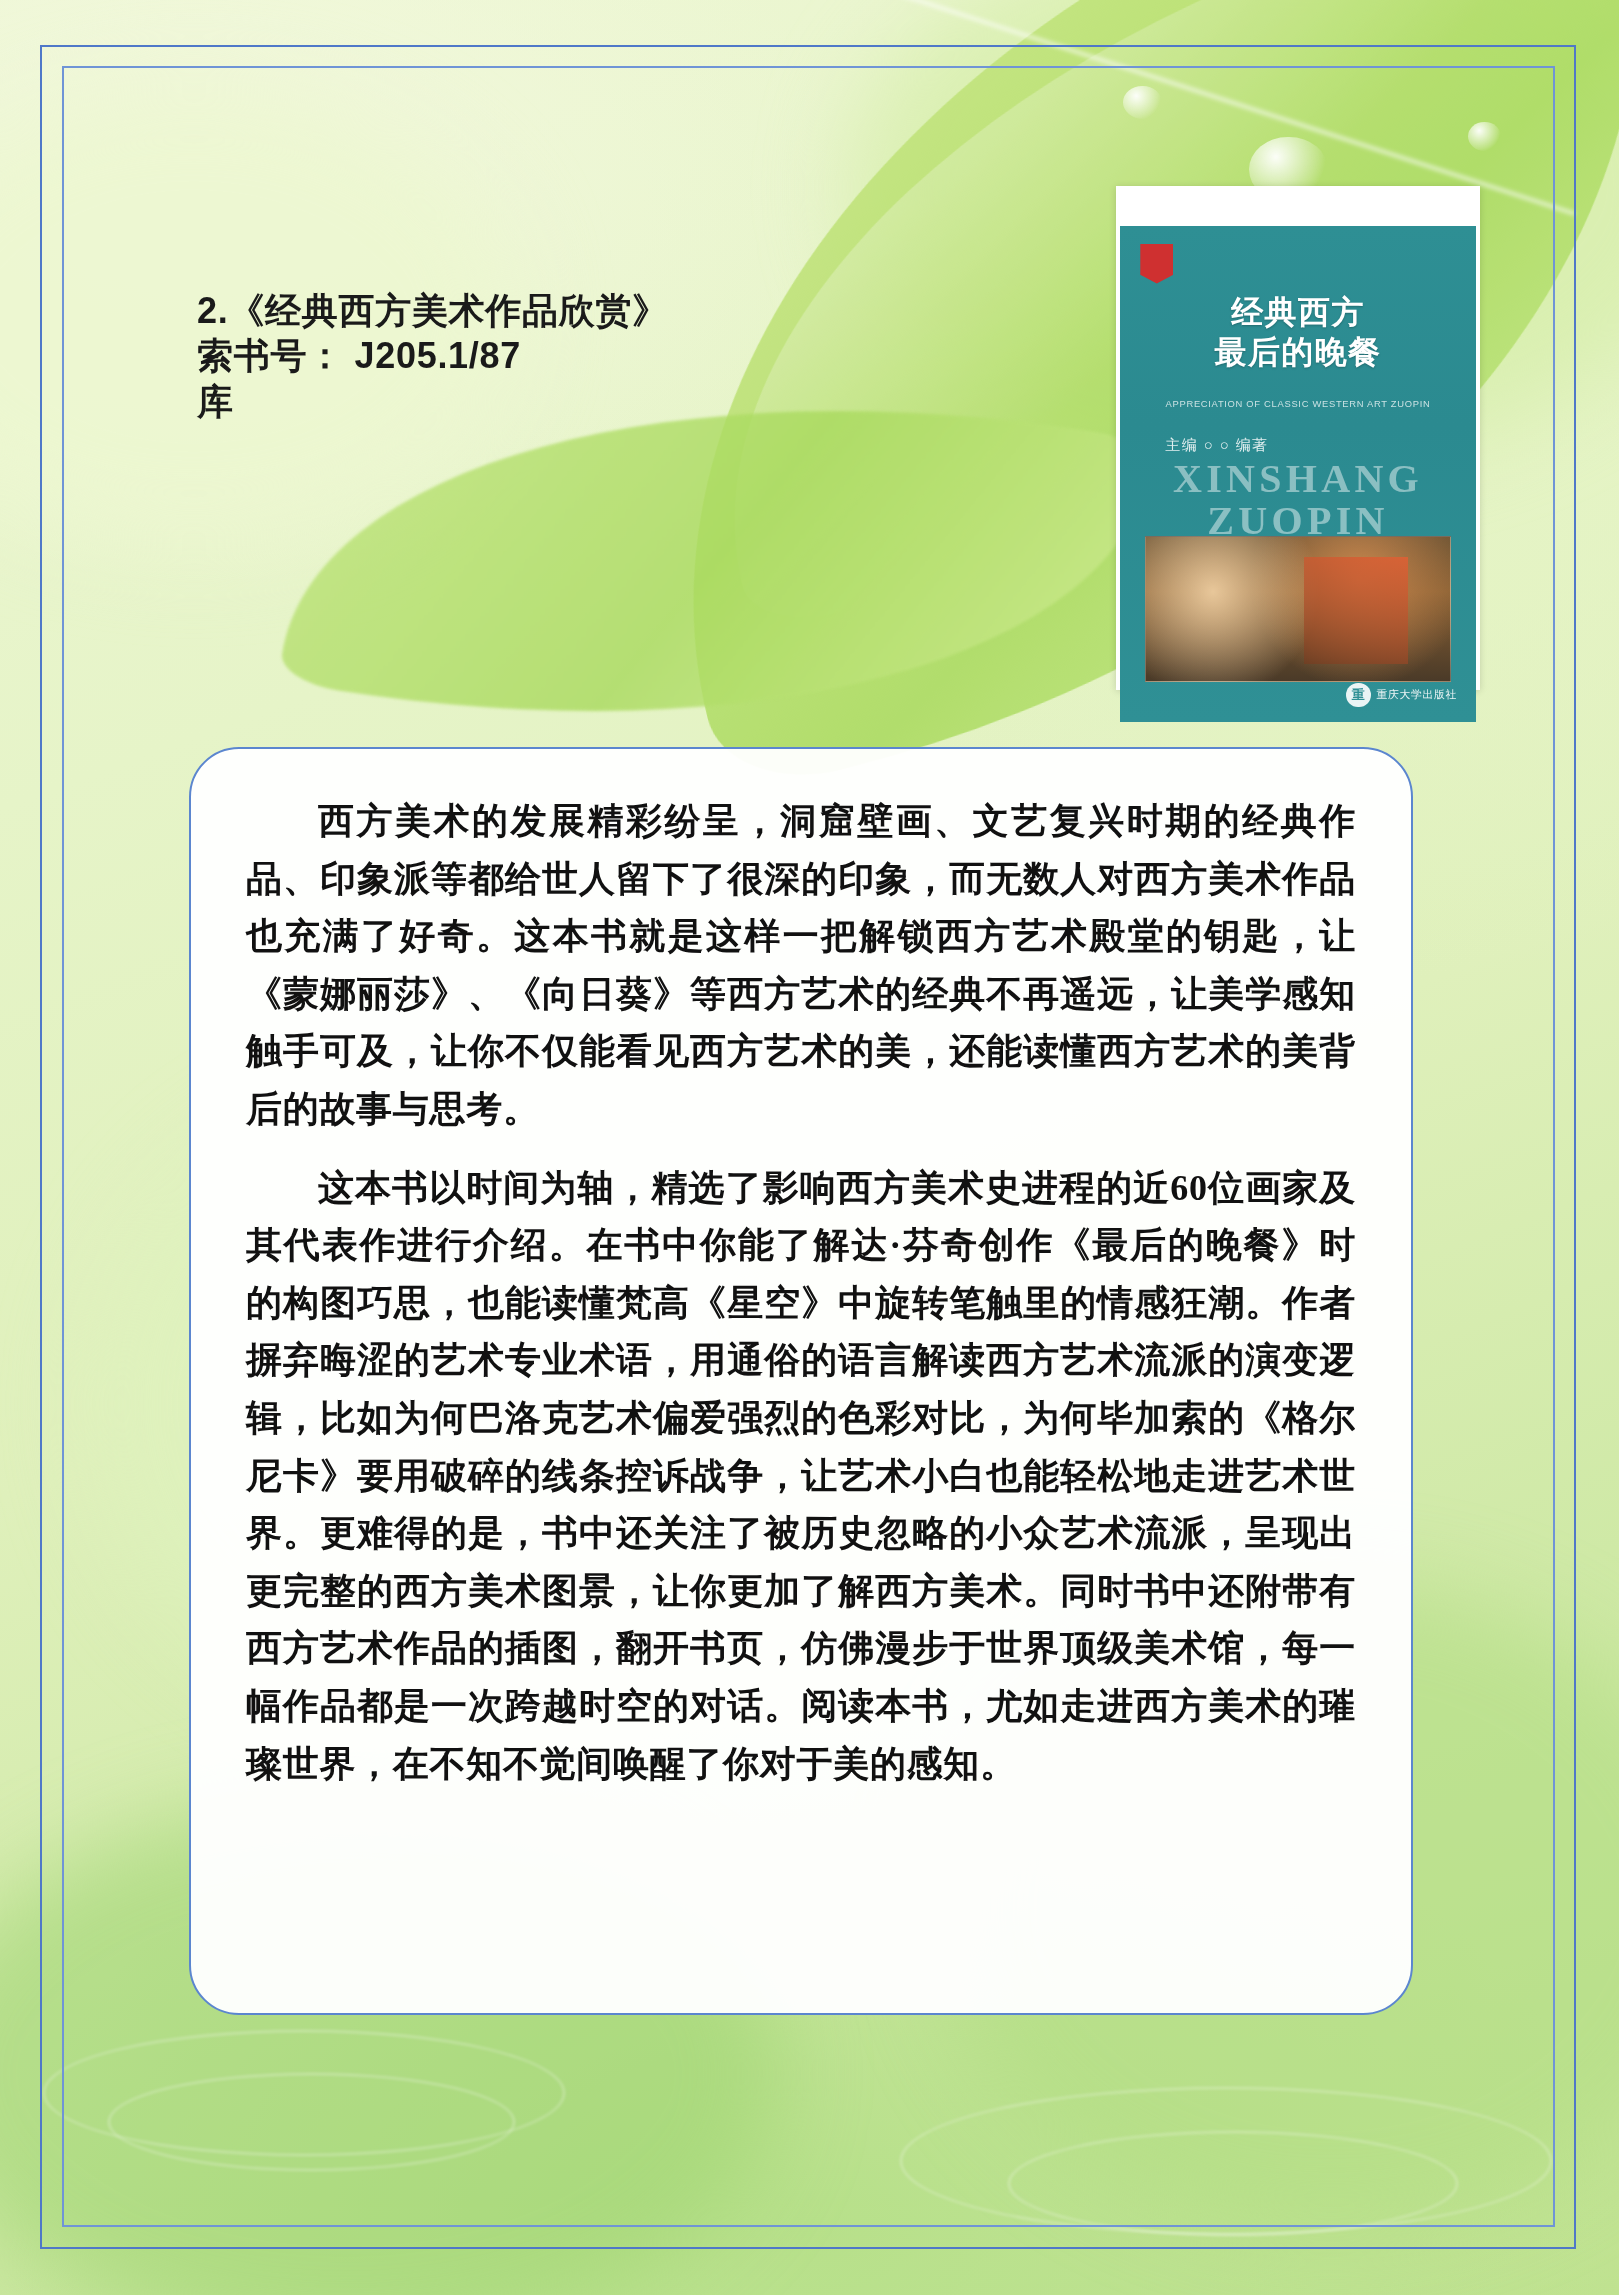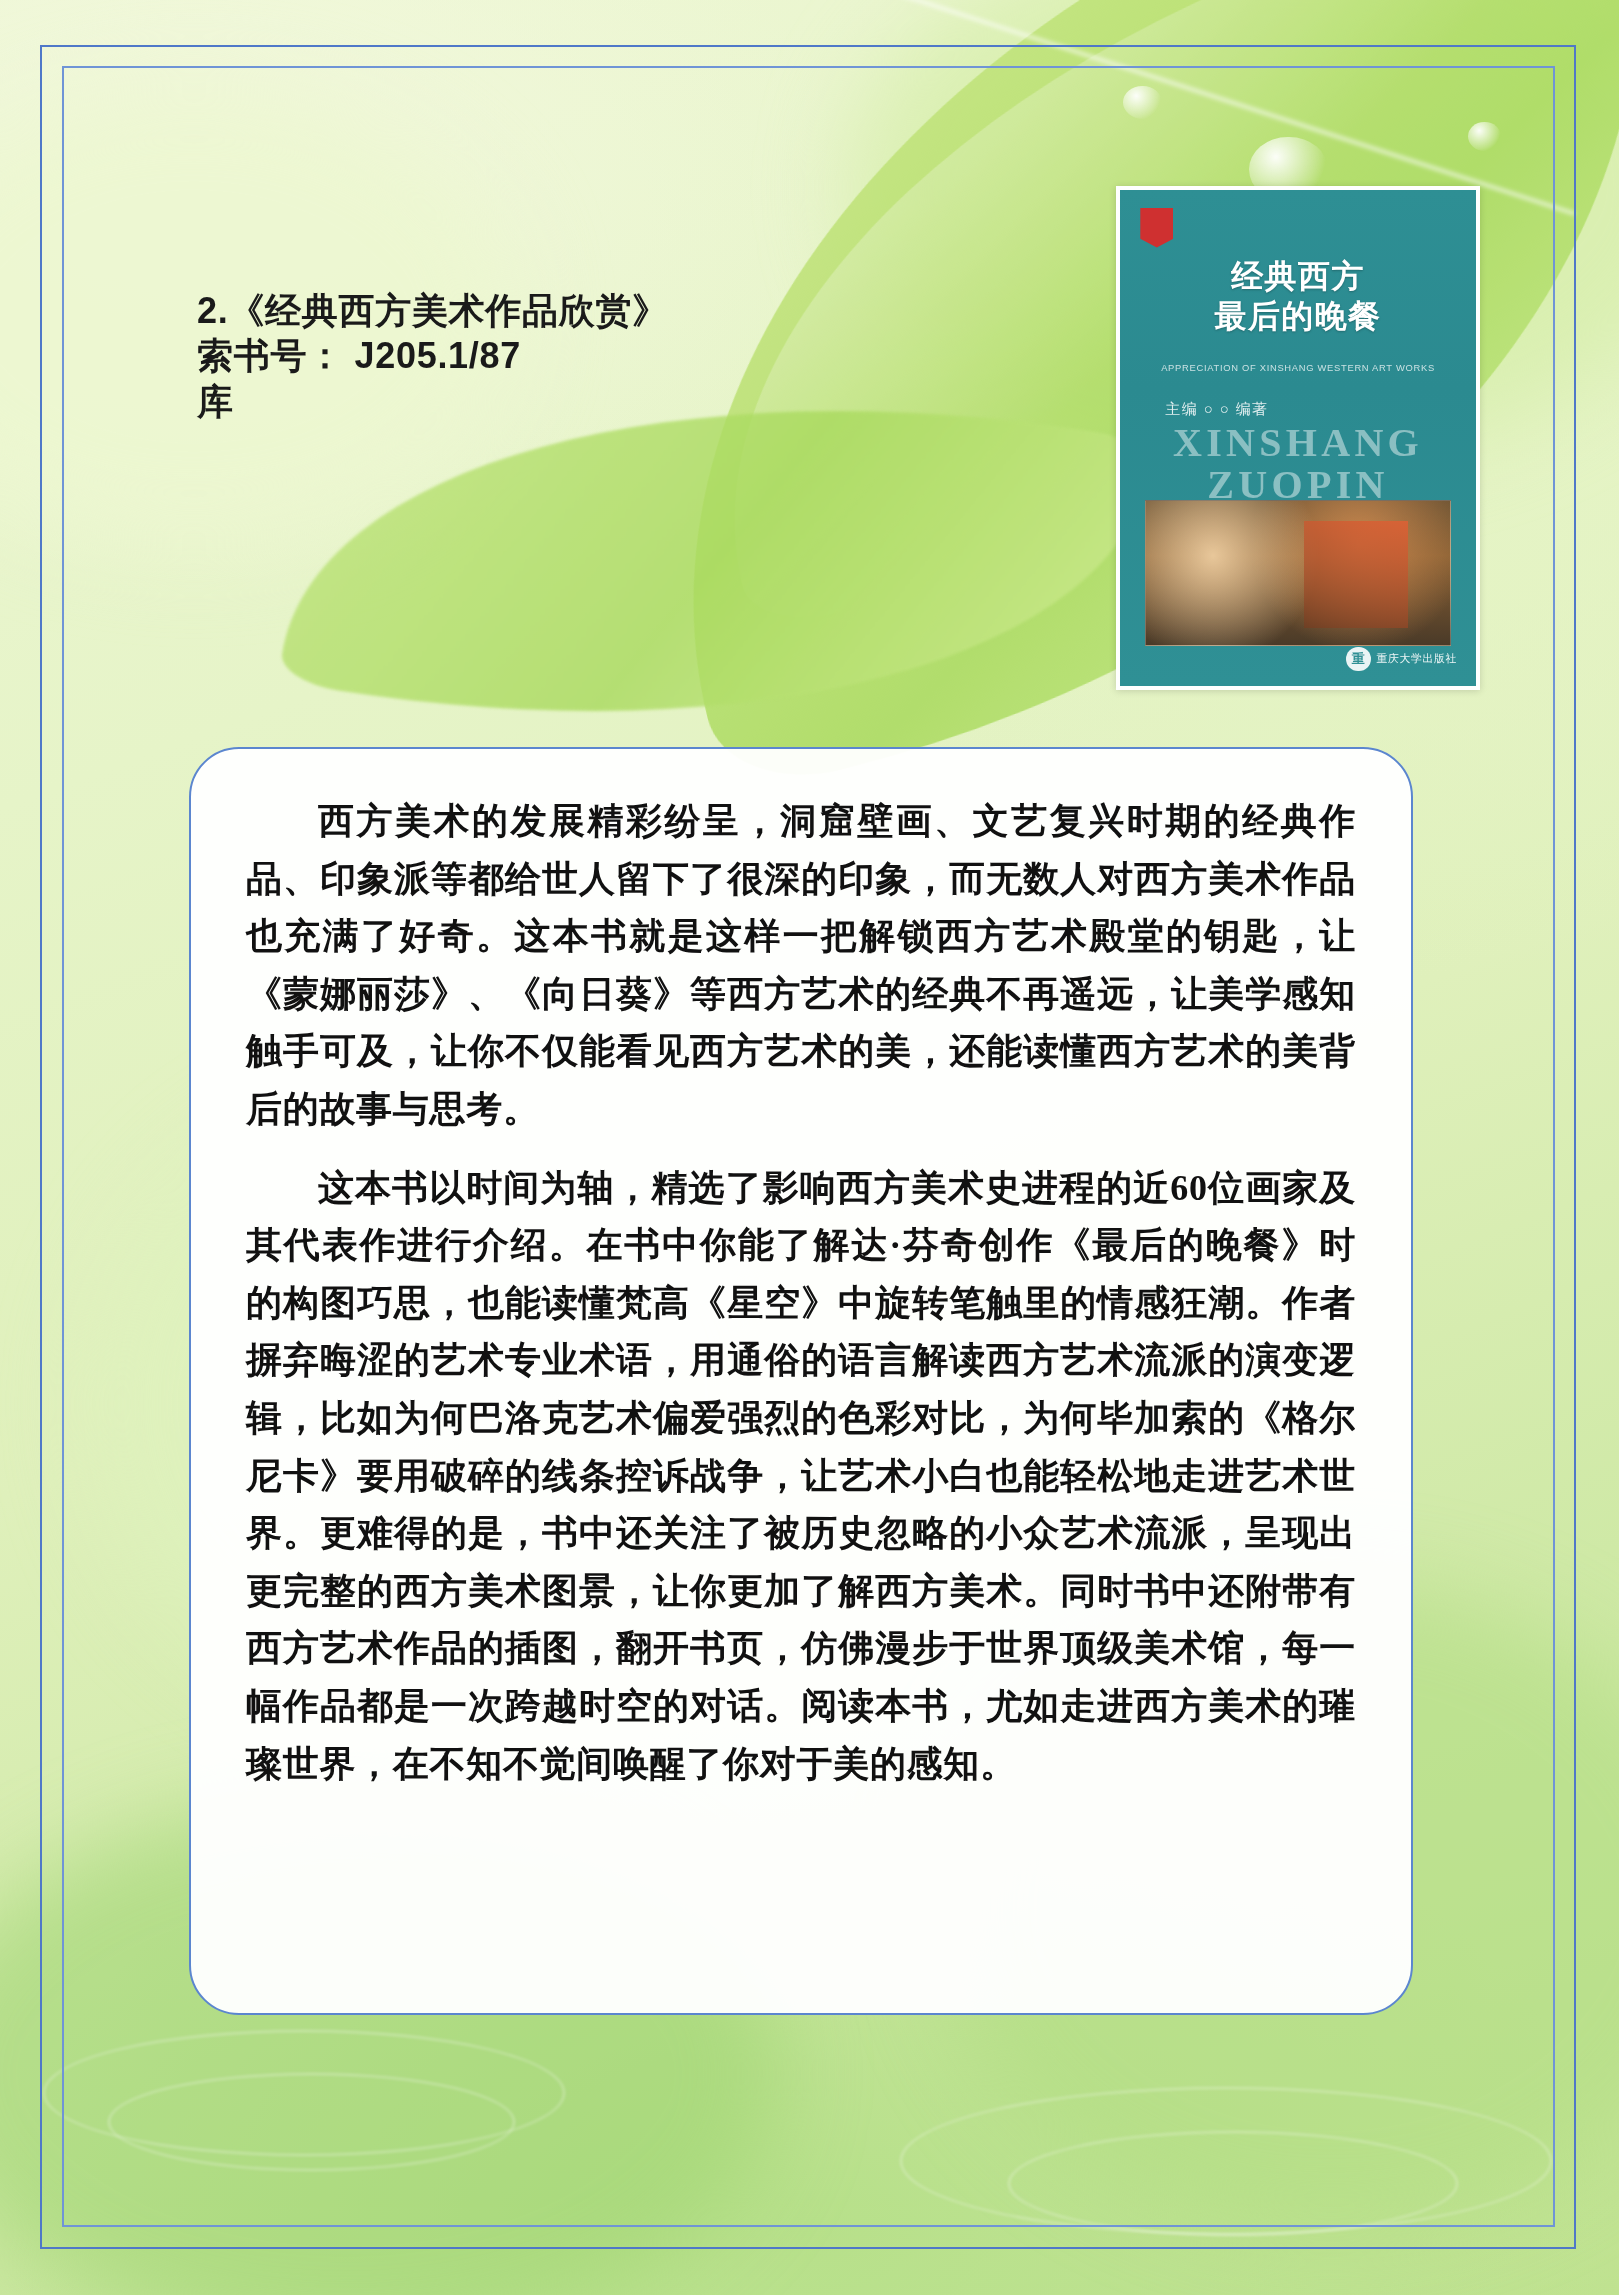--- a/index.html
+++ b/index.html
@@ -154,20 +154,21 @@
     padding: 4.3px;
     box-sizing: border-box;
     box-shadow: 0 1.4px 7.2px rgba(0,0,0,.15);
   }
   .cover-inner {
     position: relative;
     width: 100%;
     height: 100%;
     background: linear-gradient(180deg, #2e8f94 0%, #2b8a90 40%, #2f9095 100%);
     overflow: hidden;
+    margin-top: 36px;
   }
   .cover-flag {
     position: absolute;
     left: 20px;
     top: 17.3px;
     width: 33px;
     height: 40px;
     background: #cf3030;
     clip-path: polygon(0 0, 100% 0, 100% 78%, 50% 100%, 0 78%);
   }
@@ -322,21 +323,21 @@
     <div class="line">库</div>
   </div>
 
   <div class="cover">
     <div class="cover-inner">
       <div class="cover-flag"></div>
       <div class="cover-title">
         <div>经典西方</div>
         <div>最后的晚餐</div>
       </div>
-      <div class="cover-sub">APPRECIATION OF XINSHANG WESTERN ART WORKS</div>
+      <div class="cover-sub">APPRECIATION OF CLASSIC WESTERN ART ZUOPIN</div>
       <div class="cover-byline">主编 ○ ○  编著</div>
       <div class="cover-pinyin">
         <div>XINSHANG</div>
         <div>ZUOPIN</div>
       </div>
       <div class="cover-art"></div>
       <div class="cover-publisher">
         <span class="pub-mark">重</span>
         <span>重庆大学出版社</span>
       </div>

